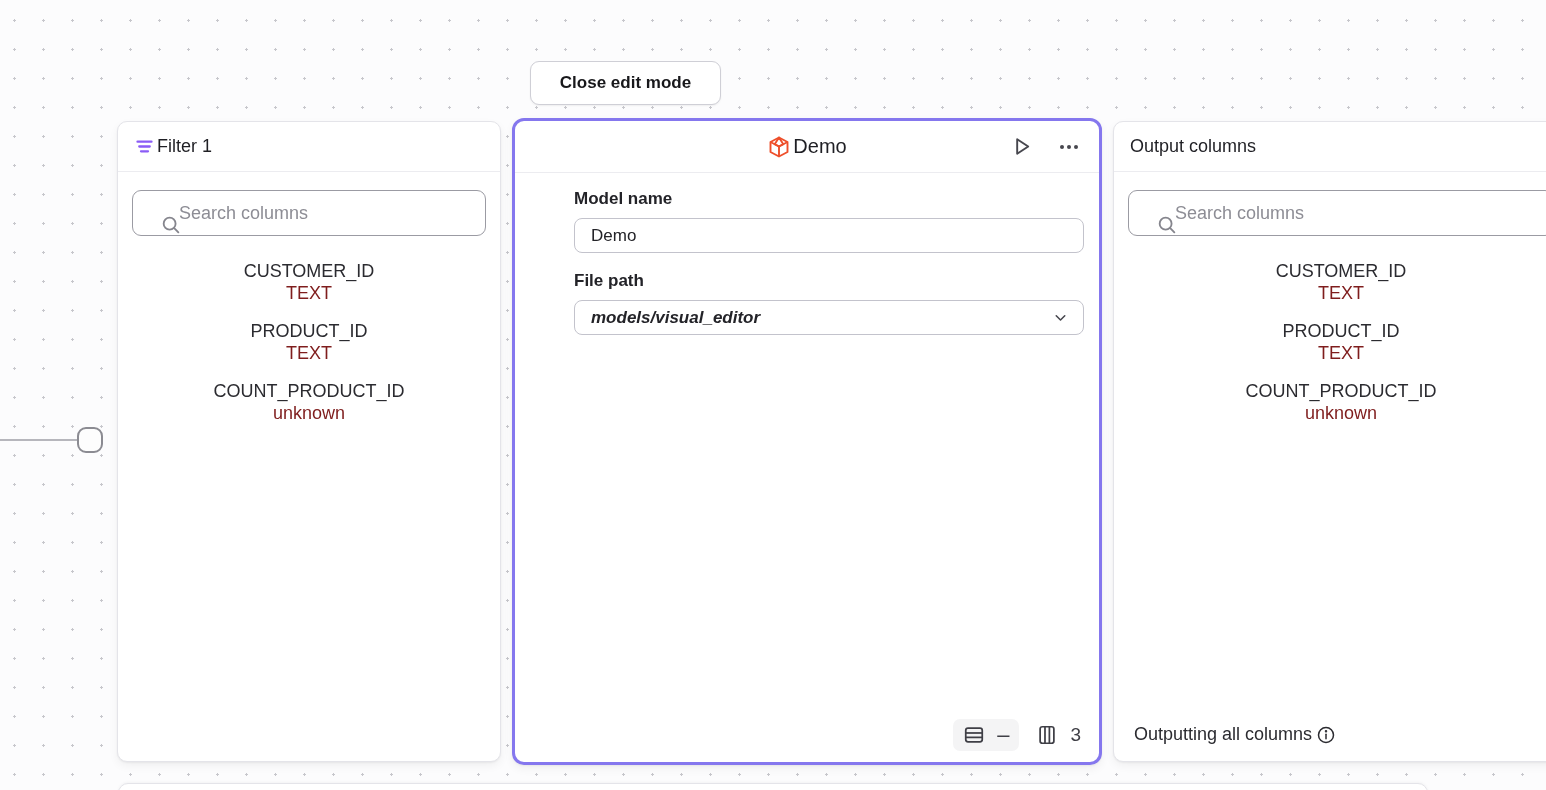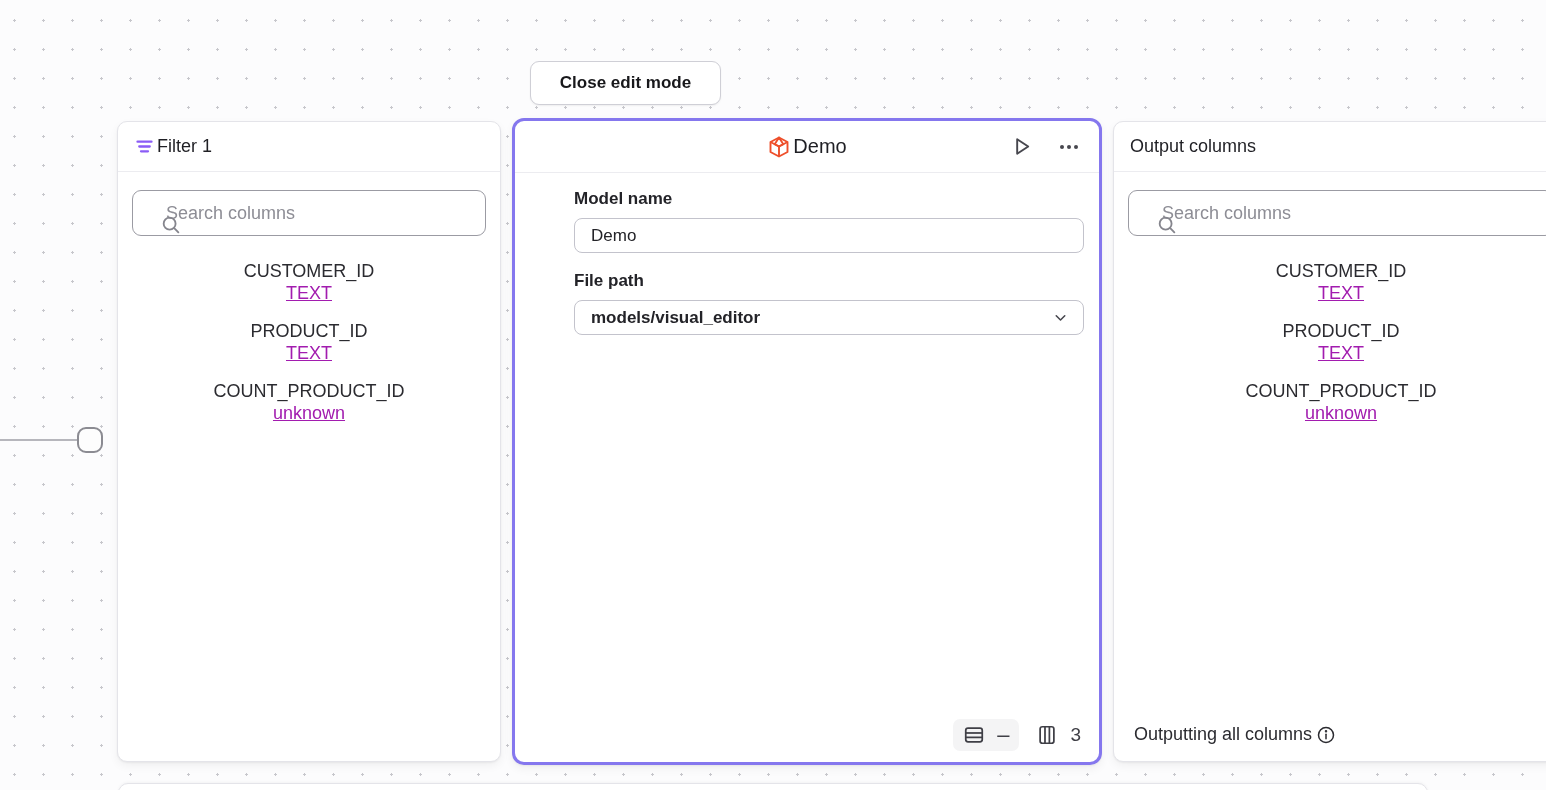--- a/index.html
+++ b/index.html
@@ -39,42 +39,42 @@
   }
 
   
   .search-wrap { position: relative; margin: 18px 14px 10px 14px; }
   .search-wrap svg { position: absolute; left: 14px; top: 12px; }
   .search-input {
     width: 100%;
     height: 46px;
     border: 1px solid #9b9ba3;
     border-radius: 9px;
-    padding: 0 12px 0 33px;
+    padding: 0 12px 0 46px;
     font-size: 18px;
     font-family: "Liberation Sans", sans-serif;
     color: #3a3a40;
     background: #fff;
     outline: none;
   }
   .search-input::placeholder { color: #8d8d95; }
 
   
   .col-list { padding: 6px 6px 0 6px; }
   .col-row {
     display: flex;
     justify-content: space-between;
     align-items: center;
     padding: 8px 14px 8px 14px;
     font-size: 18px;
     line-height: 22px;
     flex-direction: column;
   }
   .col-name { color: #2b2b30; }
-  .col-type { color: #a21caf; text-decoration: underline; }
+  .col-type { color: #7f1d1d; }
 
   
   #filter-node { left: 117px; top: 121px; width: 384px; height: 641px; }
 
   
   #model-node {
     left: 512px; top: 118px; width: 590px; height: 647px;
     border: 3px solid #8577ee;
     border-radius: 12px;
   }
@@ -122,20 +122,21 @@
     border-radius: 8px;
     padding: 0 14px 0 16px;
     display: flex;
     align-items: center;
     justify-content: space-between;
     font-size: 17px;
     font-weight: 700;
     color: #232328;
     background: #fff;
     cursor: pointer;
+    font-style: italic;
   }
 
   .model-footer {
     position: absolute;
     right: 18px; bottom: 11px;
     display: flex;
     align-items: center;
     gap: 17px;
   }
   .row-count-pill {

